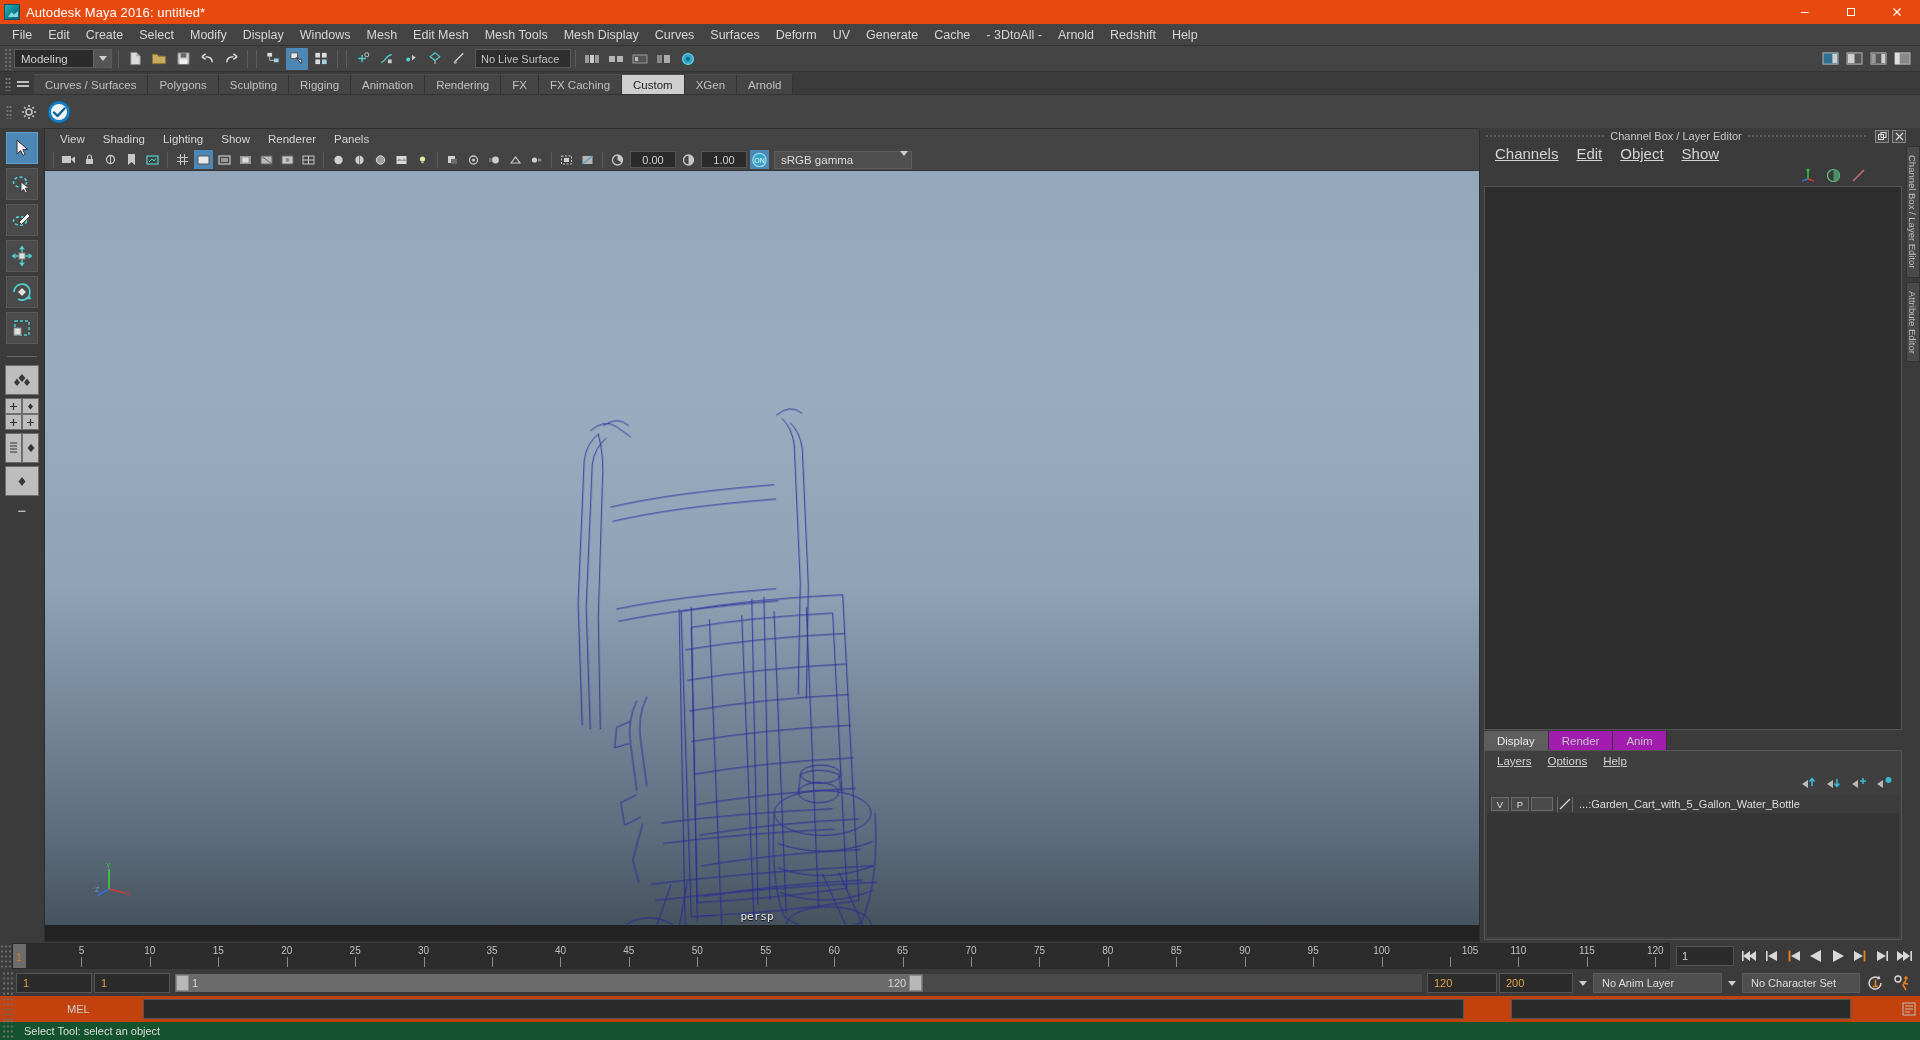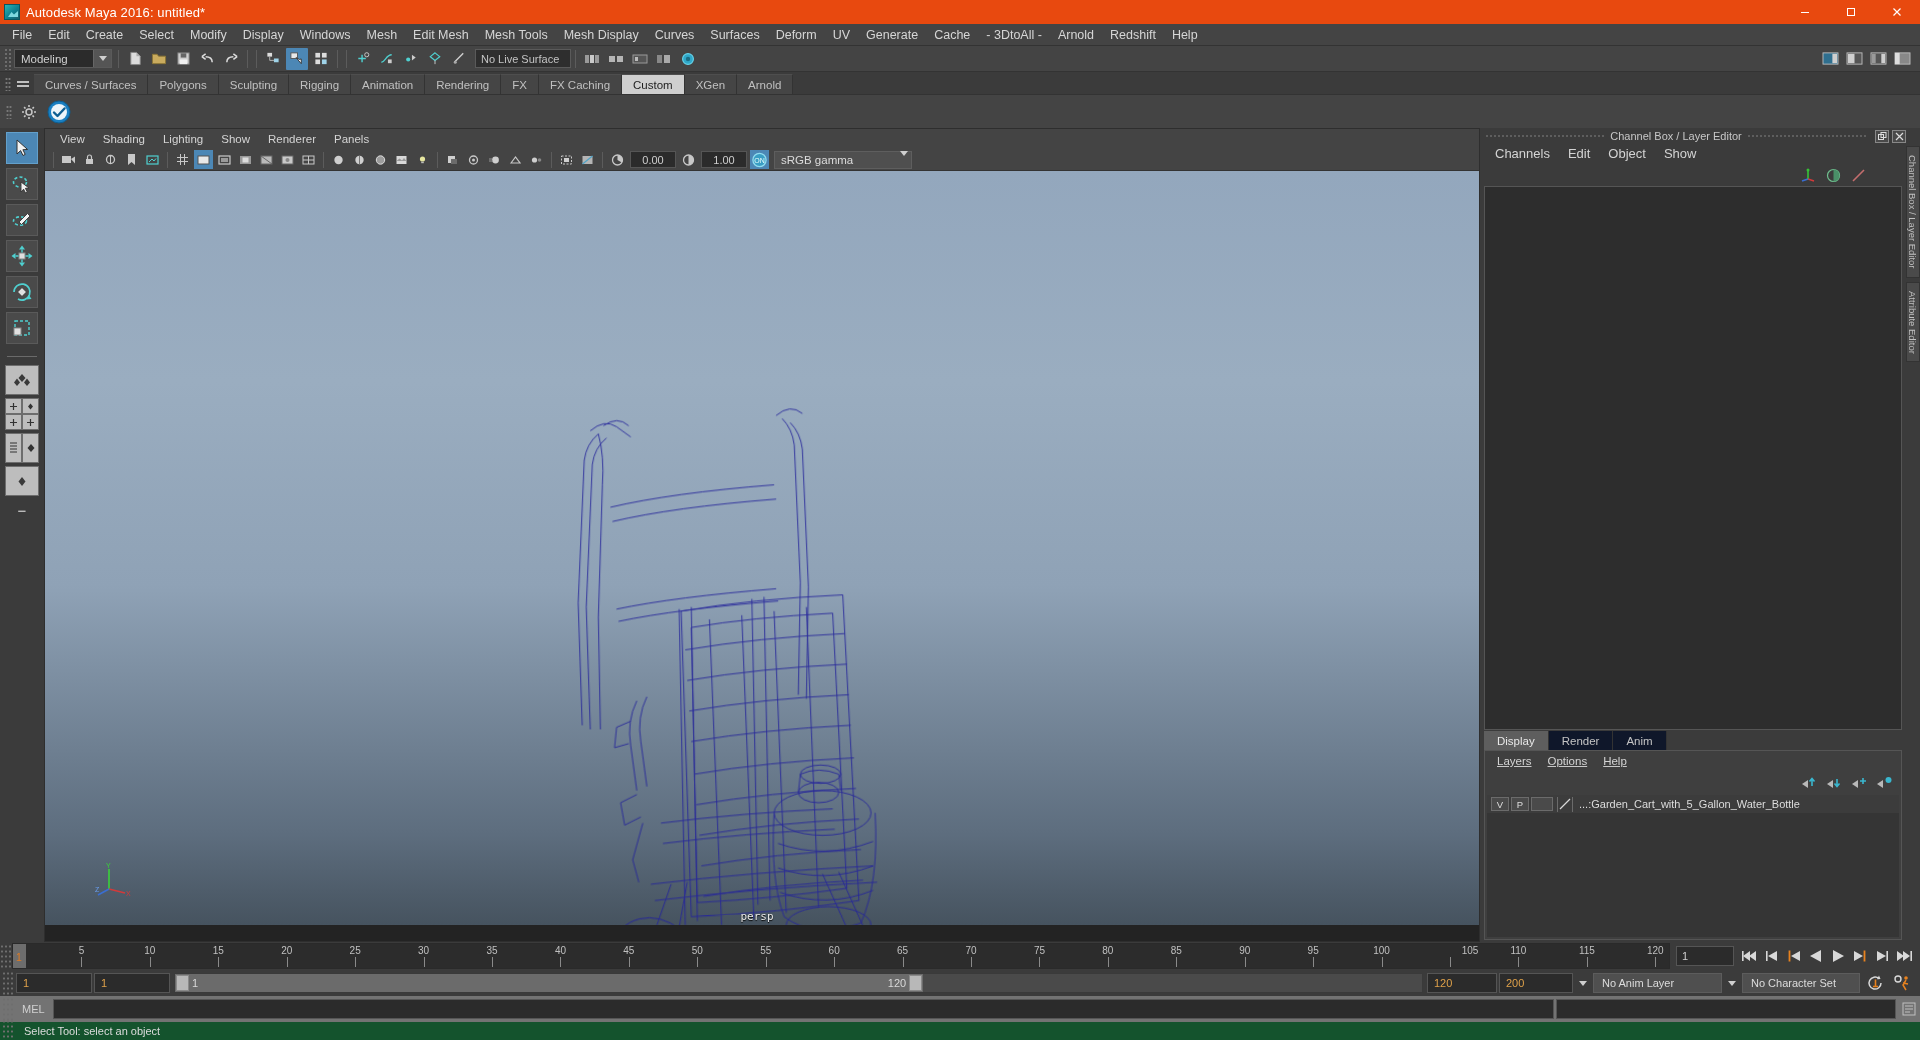--- a/index.html
+++ b/index.html
@@ -141,26 +141,26 @@
 
   
   .rightdock { width: 440px; flex: 0 0 440px; display:flex; background:#3b3b3b;}
   .rd-main { flex:1 1 auto; display:flex; flex-direction:column; min-width:0; }
   .rd-title { height: 16px; display:flex; align-items:center; justify-content:center; position:relative;
      font-size: 11px; color:#c7c7c7; flex:0 0 16px;}
   .rd-dots { flex:1 1 auto; height:1px; border-top: 2px dotted #5e5e5e; margin: 0 6px;}
   .rd-winbtn { width:14px;height:13px;border:1px solid #888;display:flex;align-items:center;justify-content:center;
       margin-left:3px; color:#ddd; font-size:9px; background:#4a4a4a;}
   .cb-menubar { height: 20px; display:flex; align-items:center; flex:0 0 20px; padding-left: 6px; background:#3b3b3b;}
-  .cb-menu { font-size:13px;color:#d4d4d4;padding:0 9px;line-height:18px;}
+  .cb-menu { font-size:15px;color:#d4d4d4;padding:0 9px;line-height:18px;text-decoration:underline;}
   .cb-icons { height:22px; display:flex; align-items:center; justify-content:flex-end; padding-right:40px; flex:0 0 22px;}
   .cb-body { flex:1 1 auto; background: #2d2d2d; border:1px solid #555; margin: 0 4px;}
   .layer-tabs { height:20px; display:flex; align-items:flex-end; flex:0 0 20px; padding-left:4px;}
   .layer-tab { height:19px;padding:0 13px;font-size:11.5px;color:#c4c4c4;display:flex;align-items:center;
-      background:#0f172a;border-right:1px solid #333;}
+      background:#a21caf;border-right:1px solid #333;}
   .layer-tab.sel { background:#5e5e5e; color:#e8e8e8;}
   .layer-panel { flex:0 0 190px; border:1px solid #555; margin: 0 4px 2px 4px; background:#3f3f3f; display:flex;flex-direction:column;}
   .layer-menubar { height:20px;display:flex;align-items:center;flex:0 0 20px;padding-left:4px;text-decoration:underline;}
   .layer-menu{font-size:11.5px;color:#d4d4d4;padding:0 8px;line-height:18px;}
   .layer-btns{height:22px;display:flex;align-items:center;justify-content:flex-end;padding-right:8px;flex:0 0 22px;gap:8px;}
   .layer-list{flex:1 1 auto;background:#353535;margin:2px;}
   .layer-row{height:18px;display:flex;align-items:center;background:#3c3c3c;padding-left:4px;gap:2px;}
   .layer-cell{width:18px;height:14px;background:#4a4a4a;border:1px solid #6b6b6b;display:flex;
       align-items:center;justify-content:center;font-size:9.5px;color:#ddd;}
   .layer-swatch{width:22px;height:14px;background:#4a4a4a;border:1px solid #6b6b6b;}
@@ -186,21 +186,21 @@
   .range-row{height:26px;background:#3b3b3b;display:flex;align-items:center;flex:0 0 26px;padding-left:2px;gap:2px;}
   .r-field{height:20px;background:#2b2b2b;border:1px solid #555;color:#dfa14a;font-size:11px;
       display:flex;align-items:center;padding-left:6px;}
   .range-bar{flex:1 1 auto;height:20px;background:#4a4a4a;border:1px solid #3a3a3a;position:relative;margin:0 2px;}
   .rb-inner{position:absolute;left:0;top:0;height:18px;background:#6b6b6b;display:flex;align-items:center;}
   .rb-handle{width:13px;height:16px;background:#b8b8b8;border:1px solid #8a8a8a;margin:0 1px;}
   .combo{height:20px;background:#4f4f4f;border:1px solid #5c5c5c;color:#dcdcdc;font-size:11px;
       display:flex;align-items:center;padding-left:8px;}
   .combo-arrow{width:16px;height:20px;display:flex;align-items:center;justify-content:center;}
 
-  .mel-row{height:26px;background:#737373;display:flex;align-items:center;flex:0 0 26px;padding-left:2px;}
+  .mel-row{height:26px;background:#c2410c;display:flex;align-items:center;flex:0 0 26px;padding-left:2px;gap:45px;}
   .mel-label{font-size:11px;color:#d0d0d0;padding:0 8px;}
   .mel-input{flex:1 1 auto;height:20px;background:#2b2b2b;border:1px solid #555;margin-right:2px;}
   .mel-out{width:340px;flex:0 0 340px;height:20px;background:#2b2b2b;border:1px solid #555;margin-right:2px;}
   .mel-icon{width:22px;height:22px;display:flex;align-items:center;justify-content:center;}
 
   .statusbar{height:18px;background:#14532d;display:flex;align-items:center;flex:0 0 18px;padding-left:2px;}
   .sb-text{font-size:11px;color:#dcdcdc;padding-left:10px;}
 
   svg { display:block; }
 </style>

